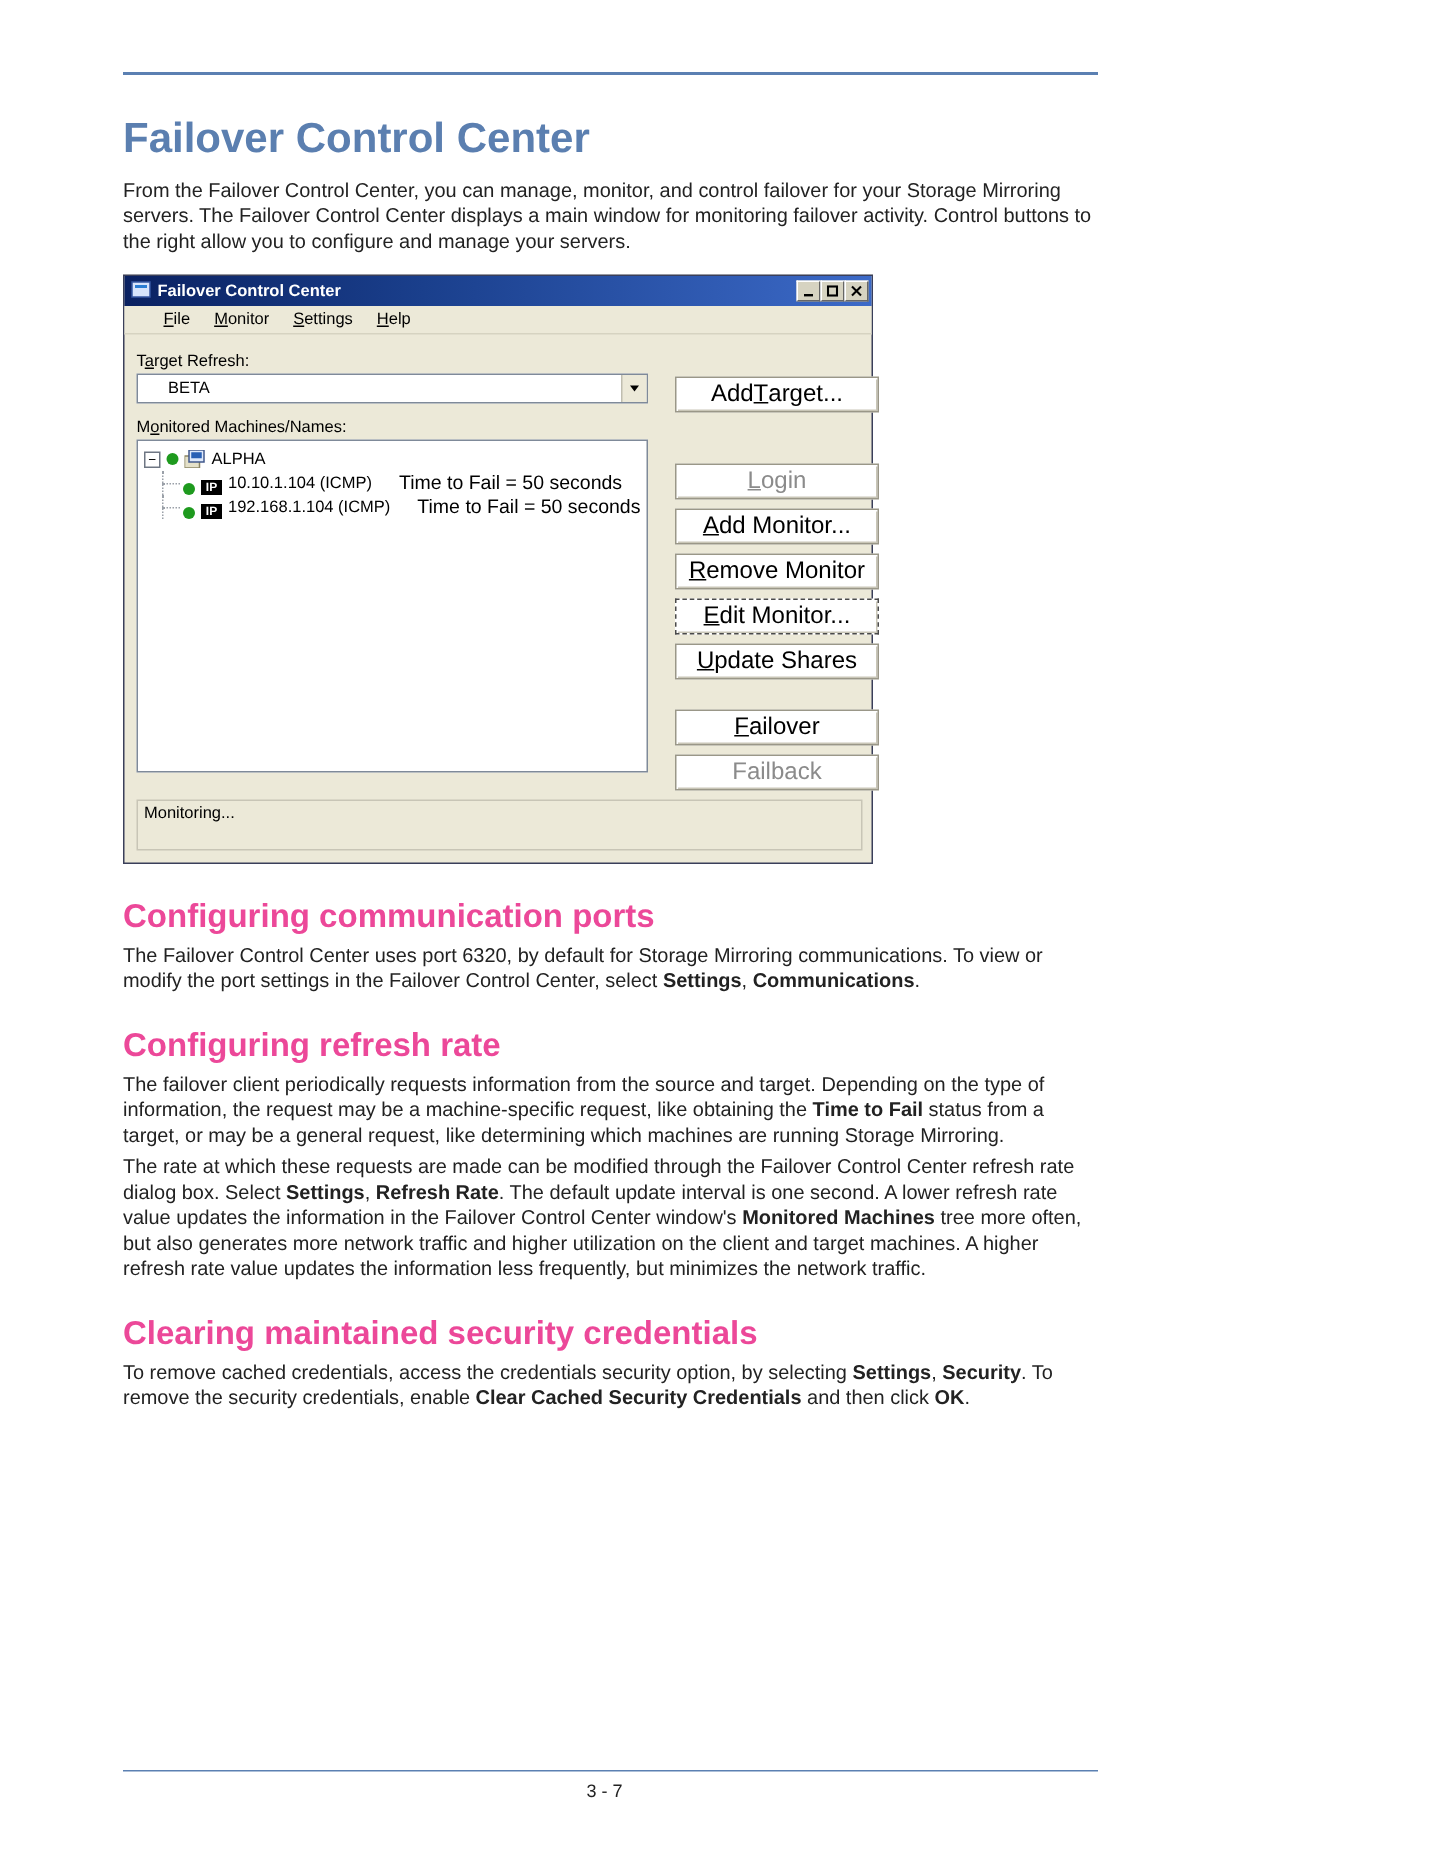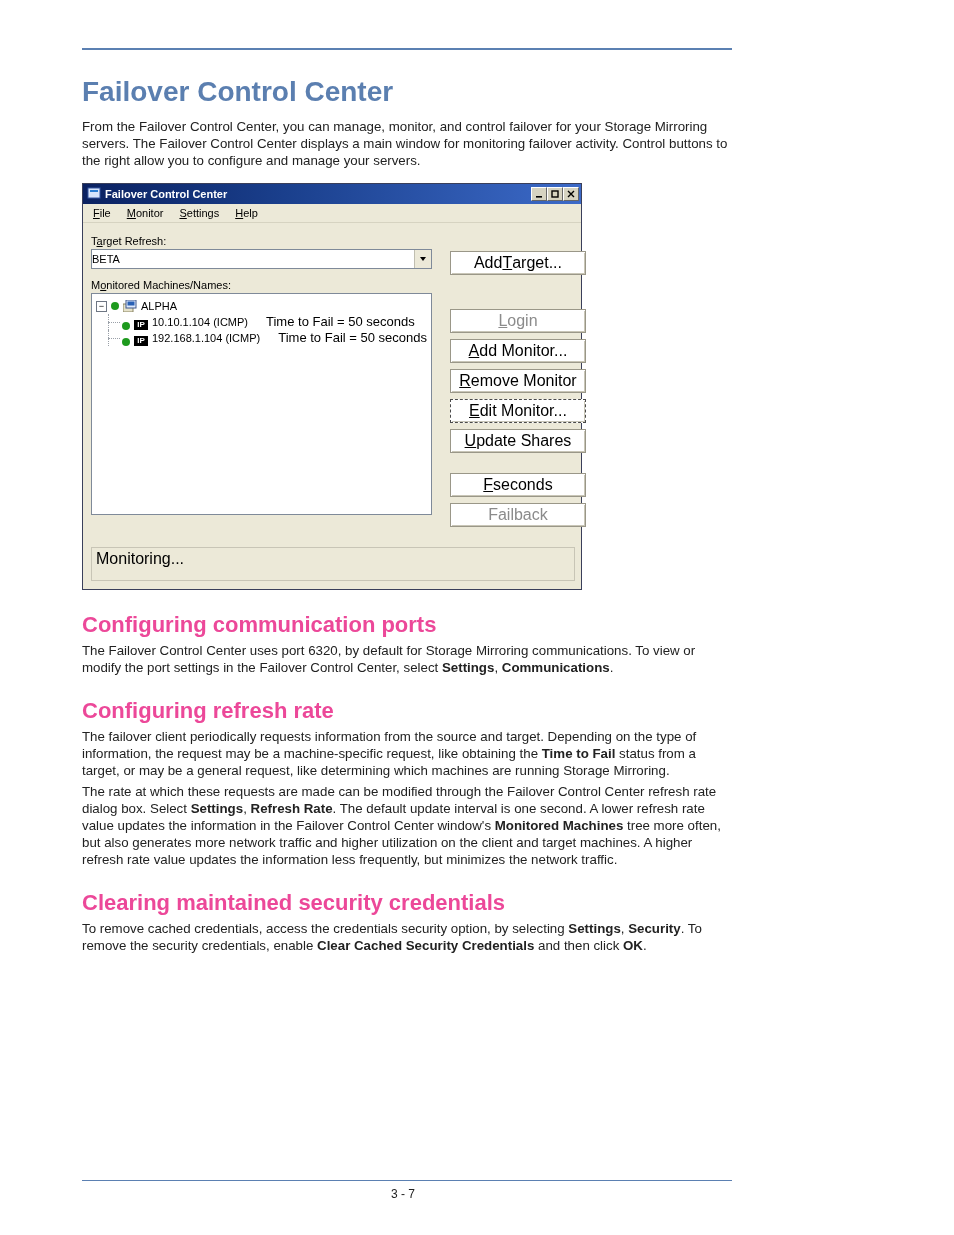--- a/index.html
+++ b/index.html
@@ -83,21 +83,21 @@
     display:flex;align-items:center;justify-content:center;
   }
   .win-btn svg { display:block; }
 
   .menubar {
     height: 18px;
     background: #ece9d8;
     border-bottom: 1px solid #d6d3c1;
     display: flex;
     align-items: center;
-    padding-left: 4px;
+    padding-left: 20px;
     gap: 4px;
   }
   .menu-item {
     font-size: 11px;
     padding: 1px 6px;
   }
   .mnemonic { text-decoration: underline; }
 
   .client {
     padding: 6px 6px 8px 8px;
@@ -123,21 +123,21 @@
   }
   .combo {
     display: flex;
     height: 20px;
     border: 1px solid #7f8a99;
     background: #fff;
     box-sizing: border-box;
   }
   .combo-input {
     flex: 1 1 auto;
-    padding: 2px 0;
+    padding: 2px 20px;
     font-family: Tahoma, Verdana, sans-serif;
     font-size: 11px;
     border: 0;
     outline: none;
     background: #fff;
   }
   .combo-btn {
     width: 16px;
     background: #ece9d8;
     border-left: 1px solid #c0beb0;
@@ -196,27 +196,27 @@
     font-family: Tahoma, Verdana, sans-serif;
     font-size: 16px;
     display:flex;align-items:center;justify-content:center;
     color:#000;
     box-shadow: inset 1px 1px 0 #fff, inset -1px -1px 0 #c9c6b7;
   }
   .btn.disabled { color:#8b8b8b; }
   .btn.focused { border:1px dashed #4a4a4a; }
 
   .statusbar {
-    margin-top: 20px;
+    margin-top: 6px;
     height: 28px;
     border: 1px solid #c8c5b6;
     border-top: 1px solid #c8c5b6;
     background:#ece9d8;
     padding: 2px 4px;
-    font-size:16px;
+    font-size:11px;
     display:flex;align-items:flex-start;
   }
 
   .footer-rule {
     position:absolute;
     left:82px; right:74px; bottom:54px;
     border-top:1px solid #5b80b2;
   }
   .page-number {
     position:absolute;
@@ -345,21 +345,21 @@
           </div>
           <div class="btn">
             <span></span>
               <span class="mnemonic">U</span>
               <span>pdate Shares</span>
           </div>
           <div style="height:8px;"></div>
           <div class="btn">
             <span></span>
               <span class="mnemonic">F</span>
-              <span>seconds</span>
+              <span>ailover</span>
           </div>
           <div class="btn disabled">Failback</div>
         </div>
       </div>
 
       <div class="statusbar">
         <span>Monitoring...</span>
       </div>
     </div>
   </div>

